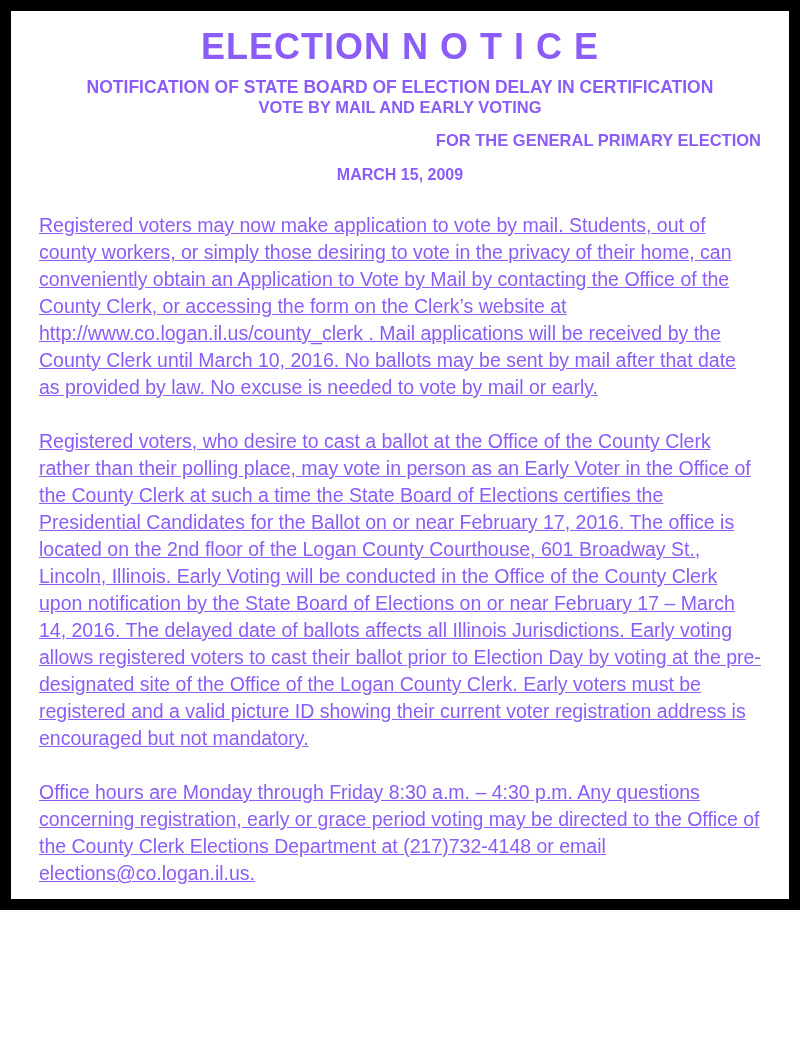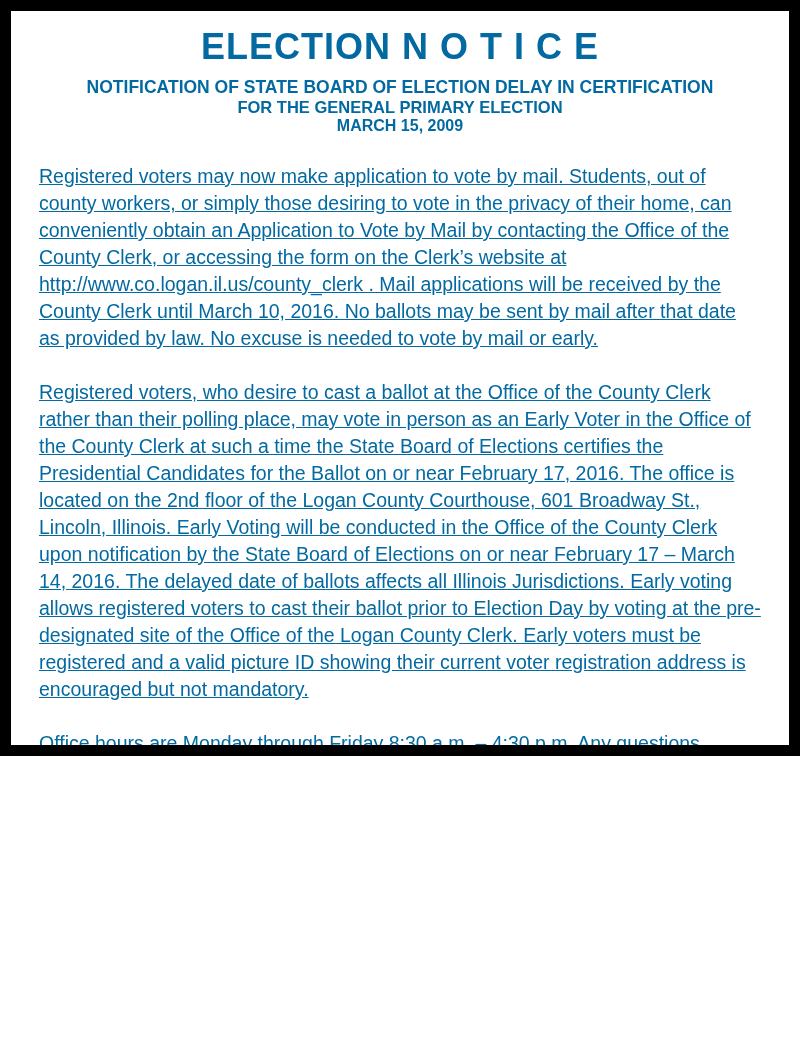--- a/index.html
+++ b/index.html
@@ -3,25 +3,25 @@
 <meta charset="utf-8">
 <style>
   html, body {
     margin: 0;
     padding: 0;
     background: #ffffff;
   }
   .page {
     box-sizing: border-box;
     width: 800px;
-    height: 756px;
+    height: 910px;
     background: #000000;
     padding: 11px;
     font-family: "Liberation Sans", sans-serif;
-    color: #0369a1;
+    color: #8b5cf6;
   }
   .notice {
     box-sizing: border-box;
     width: 100%;
     height: 100%;
     background: #ffffff;
     padding: 8px 28px 10px 28px;
     overflow: hidden;
   }
   .title {
@@ -32,21 +32,21 @@
     margin: 6px 0 10px 0;
     transform: scaleY(1.05);
   }
   .subtitle {
     text-align: center;
     font-weight: bold;
     margin: 0 0 13px 0;
   }
   .subtitle.s0 { font-size: 17.5px; margin-bottom: 0; }
   .subtitle.s1 { font-size: 16.5px; margin-bottom: 14px; }
-  .subtitle.s2 { font-size: 16.5px; margin-bottom: 0; }
+  .subtitle.s2 { font-size: 16.5px; margin-bottom: 16px; text-align: right; }
   .subtitle.s3 { font-size: 16px; margin-bottom: 0; }
   .body-copy {
     margin-top: 28px;
     text-decoration: underline;
   }
   .para {
     font-size: 19.5px;
     line-height: 27px;
     margin: 0 0 27px 0;
     text-align: left;
@@ -63,20 +63,21 @@
 </head>
 <body>
 
 <div class="page">
   <div class="notice">
 
     <h1 class="title">ELECTION N O T I C E</h1>
 
     <div>
       <p class="subtitle s0">NOTIFICATION OF STATE BOARD OF ELECTION DELAY IN CERTIFICATION</p>
+      <p class="subtitle s1">VOTE BY MAIL AND EARLY VOTING</p>
       <p class="subtitle s2">FOR THE GENERAL PRIMARY ELECTION</p>
       <p class="subtitle s3">MARCH 15, 2009</p>
     </div>
 
     <div class="body-copy">
       <p class="para">Registered voters may now make application to vote by mail.  Students, out of county workers, or simply those desiring to vote in the privacy of their home, can conveniently obtain an Application to Vote by Mail by contacting the Office of the County Clerk, or accessing the form on the Clerk’s website at http://www.co.logan.il.us/county_clerk . Mail applications will be received by the County Clerk until March 10, 2016.  No ballots may be sent by mail after that date as provided by law.  No excuse is needed to vote by mail or early.</p>
       <p class="para">Registered voters, who desire to cast a ballot at the Office of the County Clerk rather than their polling place, may vote in person as an Early Voter in the Office of the County Clerk at such a time the State Board of Elections certifies the Presidential Candidates for the Ballot on or near February 17, 2016. The office is located on the 2nd floor of the Logan County Courthouse, 601 Broadway St., Lincoln, Illinois. Early Voting will be conducted in the Office of the County Clerk upon notification by the State Board of Elections on or near February 17 – March 14, 2016. The delayed date of ballots affects all Illinois Jurisdictions. Early voting allows registered voters to cast their ballot prior to Election Day by voting at the pre-designated site of the Office of the Logan County Clerk.  Early voters must be registered and a valid picture ID showing their current voter registration address is encouraged but not mandatory.</p>
       <p class="para">Office hours are Monday through Friday 8:30 a.m. – 4:30 p.m. Any questions concerning registration, early or grace period voting may be directed to the Office of the County Clerk Elections Department at (217)732-4148 or email elections@co.logan.il.us.</p>
     </div>
 

